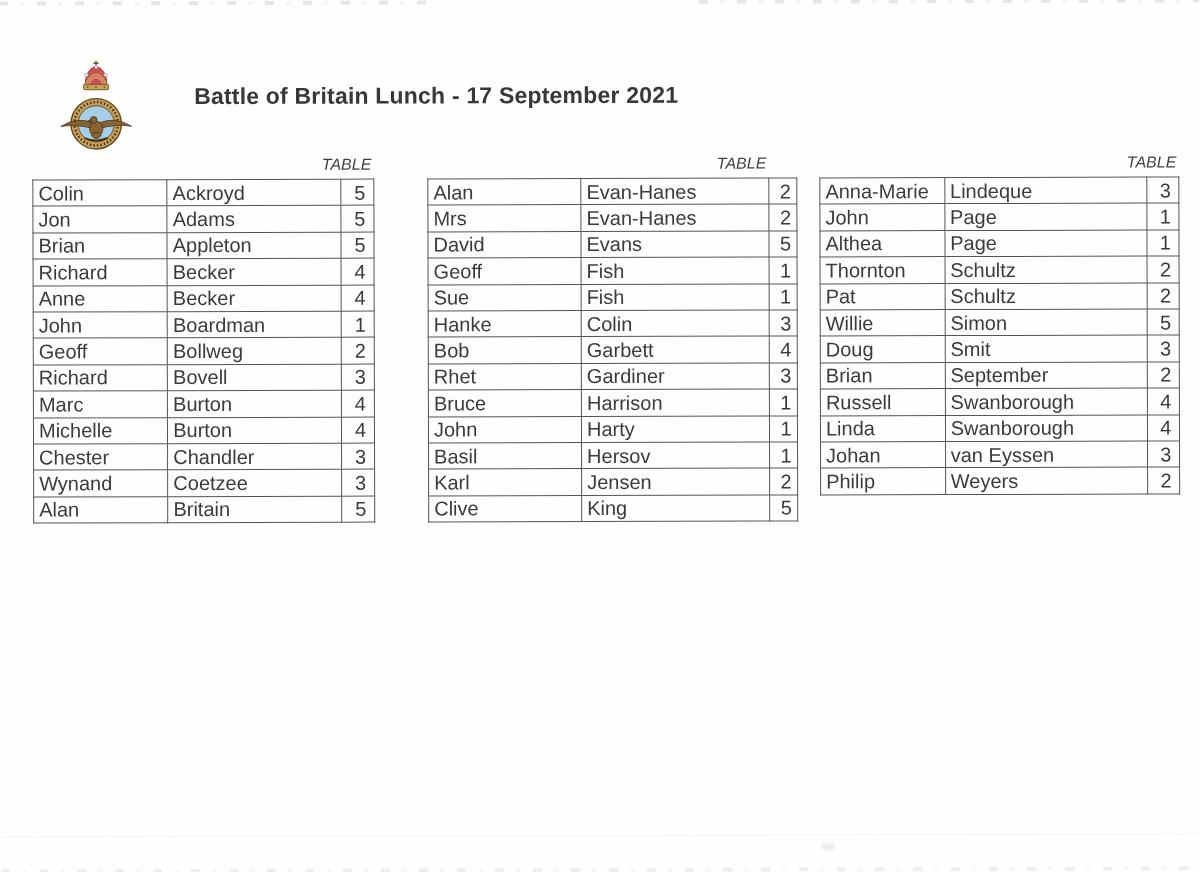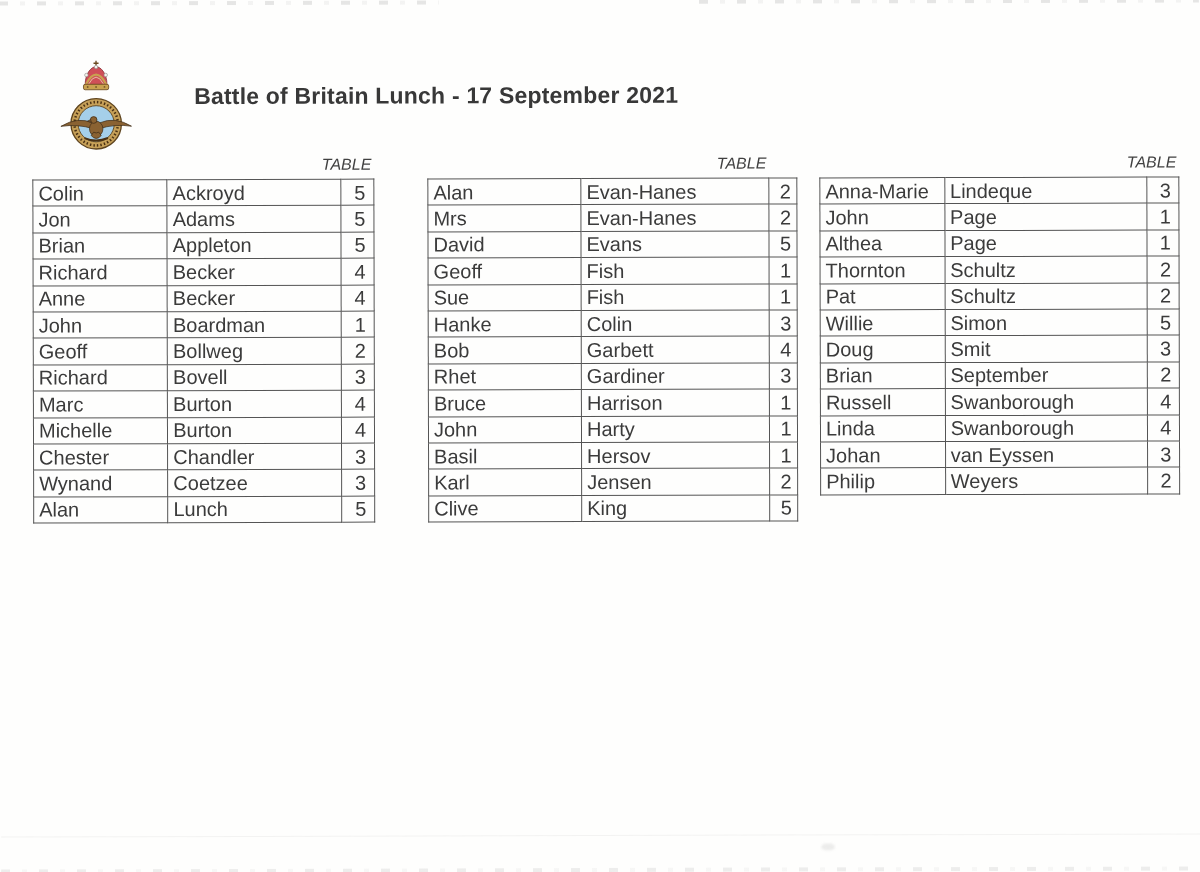--- a/index.html
+++ b/index.html
@@ -225,21 +225,21 @@
             <td class="col-surname">Chandler</td>
             <td class="col-num">3</td>
           </tr>
           <tr>
             <td class="col-first">Wynand</td>
             <td class="col-surname">Coetzee</td>
             <td class="col-num">3</td>
           </tr>
           <tr>
             <td class="col-first">Alan</td>
-            <td class="col-surname">Lunch</td>
+            <td class="col-surname">Britain</td>
             <td class="col-num">5</td>
           </tr>
         </tbody>
     </table>
   </div>
 
   <div class="list-group group-2">
     <div class="table-label">TABLE</div>
     <table class="guest-table">
       <tbody>

